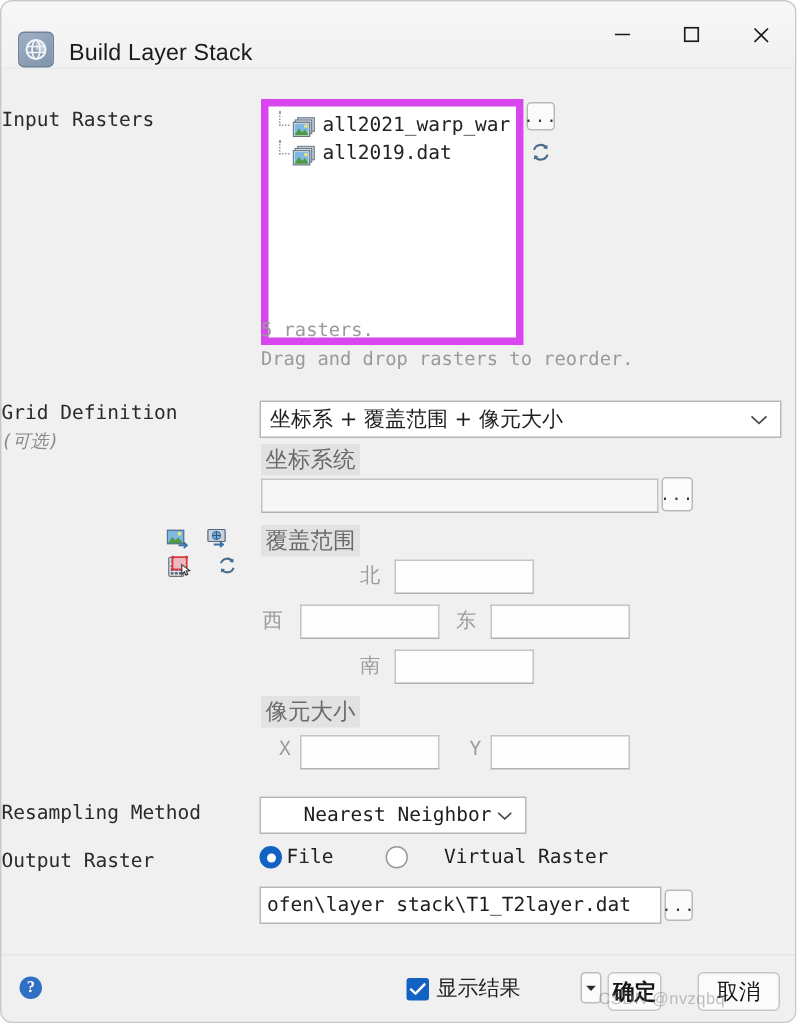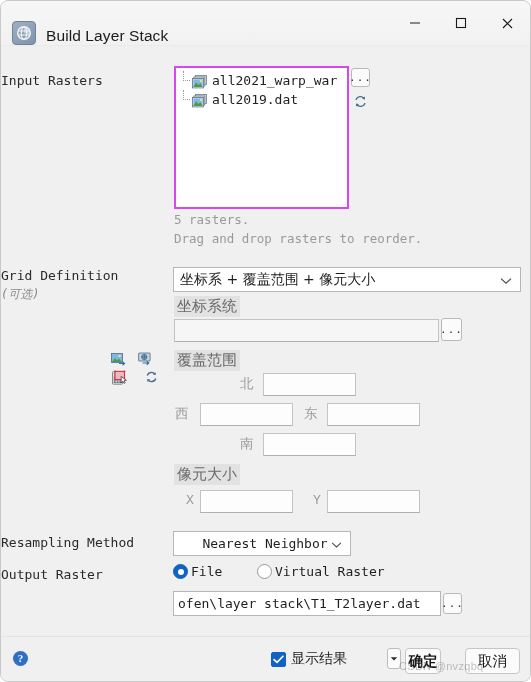--- a/index.html
+++ b/index.html
@@ -84,23 +84,23 @@
   .lbl-optional {
     font-style: italic;
     color: #8a8a8a;
     font-size: 12px;
   }
 
   
   .listbox {
     position: absolute;
     left: 173px; top: 20px;
-    width: 175px; height: 143px;
+    width: 175px; height: 164px;
     background: #ffffff;
-    border: 2px solid #d946ef;
+    border: 5px solid #d946ef;
     box-sizing: border-box;
     overflow: hidden;
     padding-top: 3px;
   }
   .list-item {
     display: flex;
     align-items: center;
     height: 19px;
     padding-left: 2px;
     white-space: nowrap;
@@ -517,21 +517,21 @@
           </svg>
       </span>
     </div>
 
     <div class="lbl lbl-right" style="position:absolute; left:0; top:521px;">Output Raster</div>
 
     <div style="position:absolute; left:172px; top:518px; display:flex; align-items:center;">
       <span class="radio on"></span>
       <span class="radio-label">File</span>
     </div>
-    <div style="position:absolute; left:256px; top:518px; display:flex; align-items:center;">
+    <div style="position:absolute; left:256px; top:518px; display:flex; align-items:center;gap:21px;">
       <span class="radio off"></span>
       <span class="radio-label">Virtual Raster</span>
     </div>
 
     <div class="combo" style="left:172px; top:545px; width:268px; border-color:#b6b6b6; padding-left:4px;">
       <span>ofen\layer stack\T1_T2layer.dat</span>
     </div>
     <div class="side-btn" style="left:442px; top:547px; width:19px; height:21px;">...</div>
 
     <div class="bottombar">

